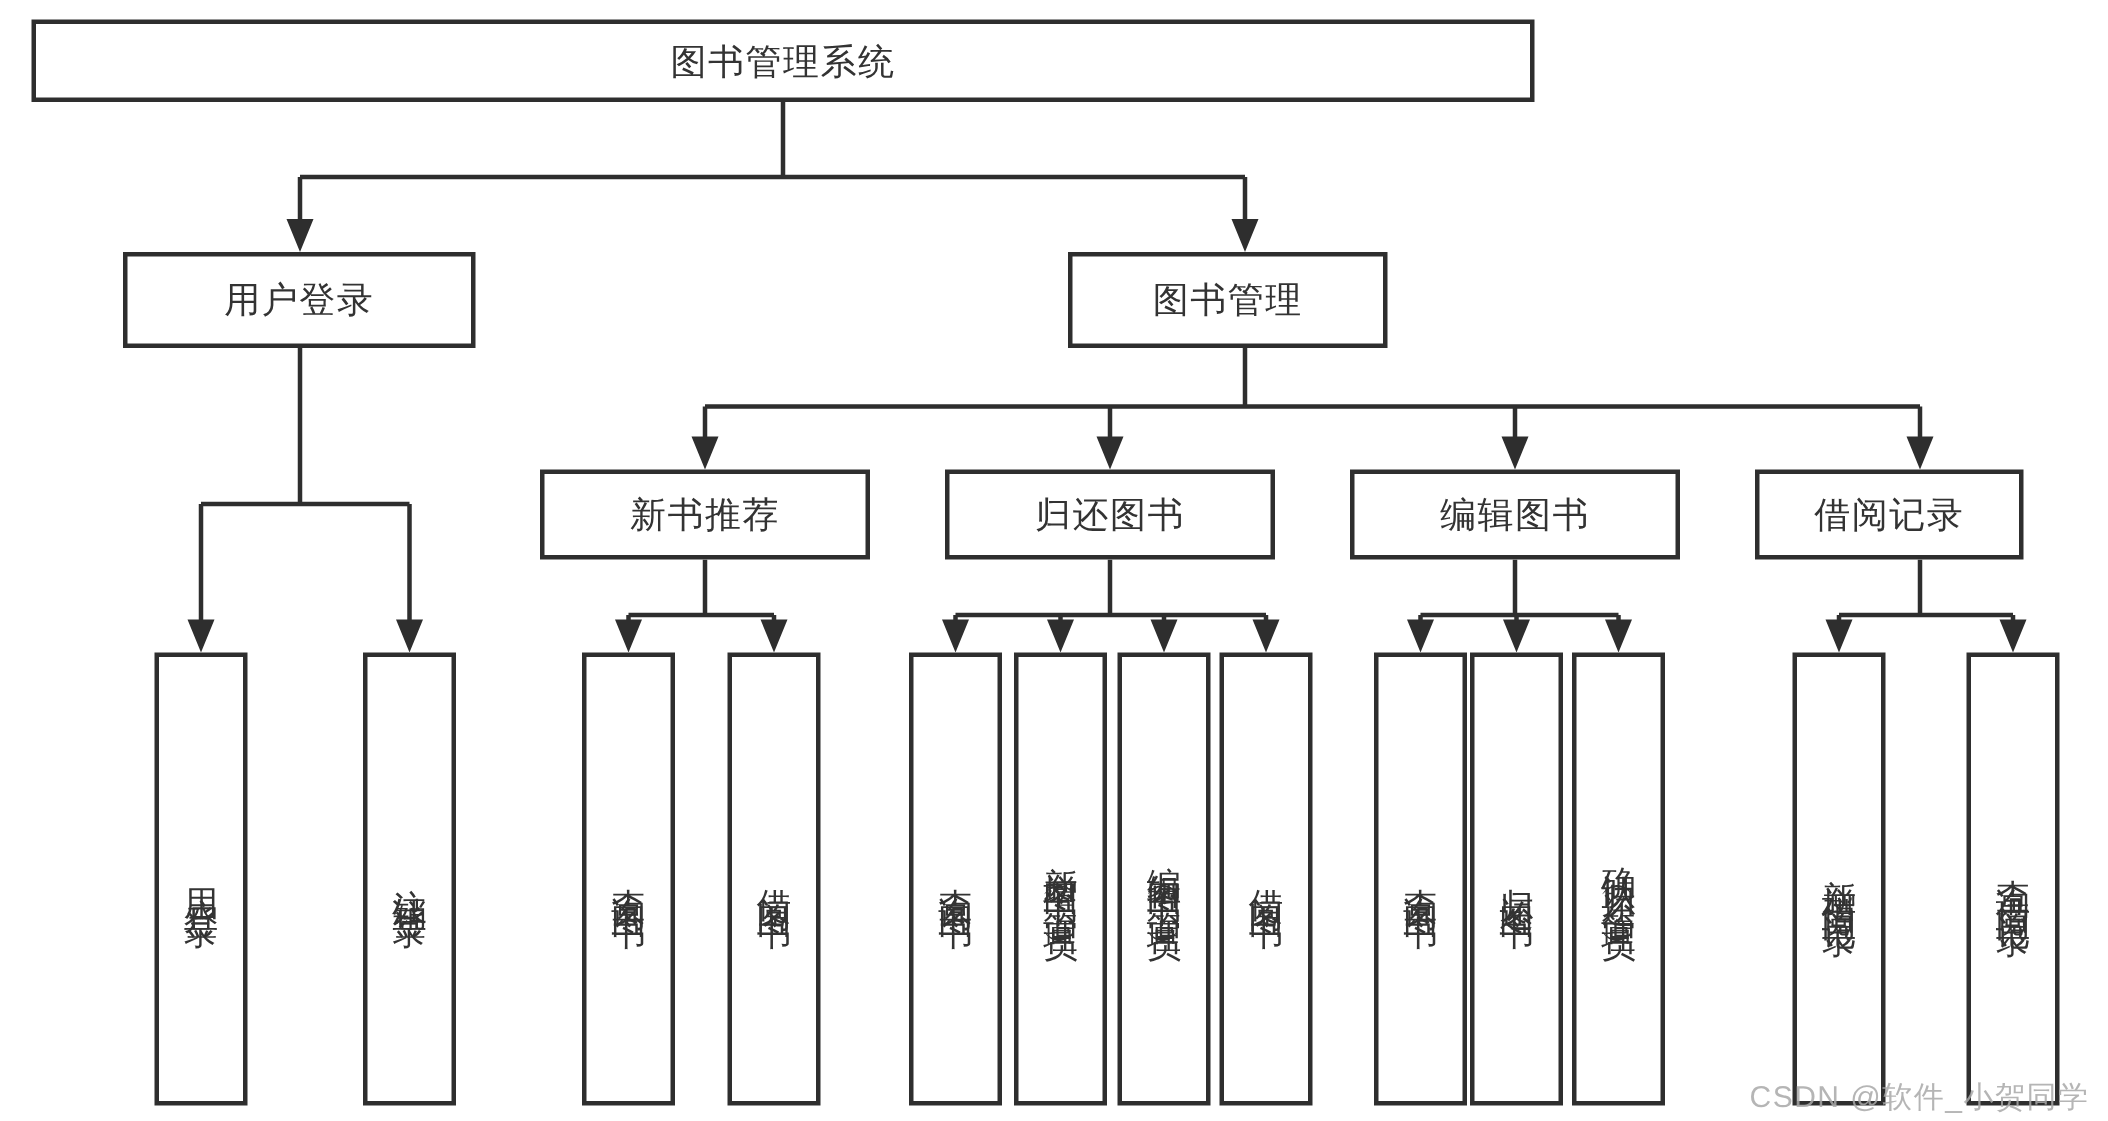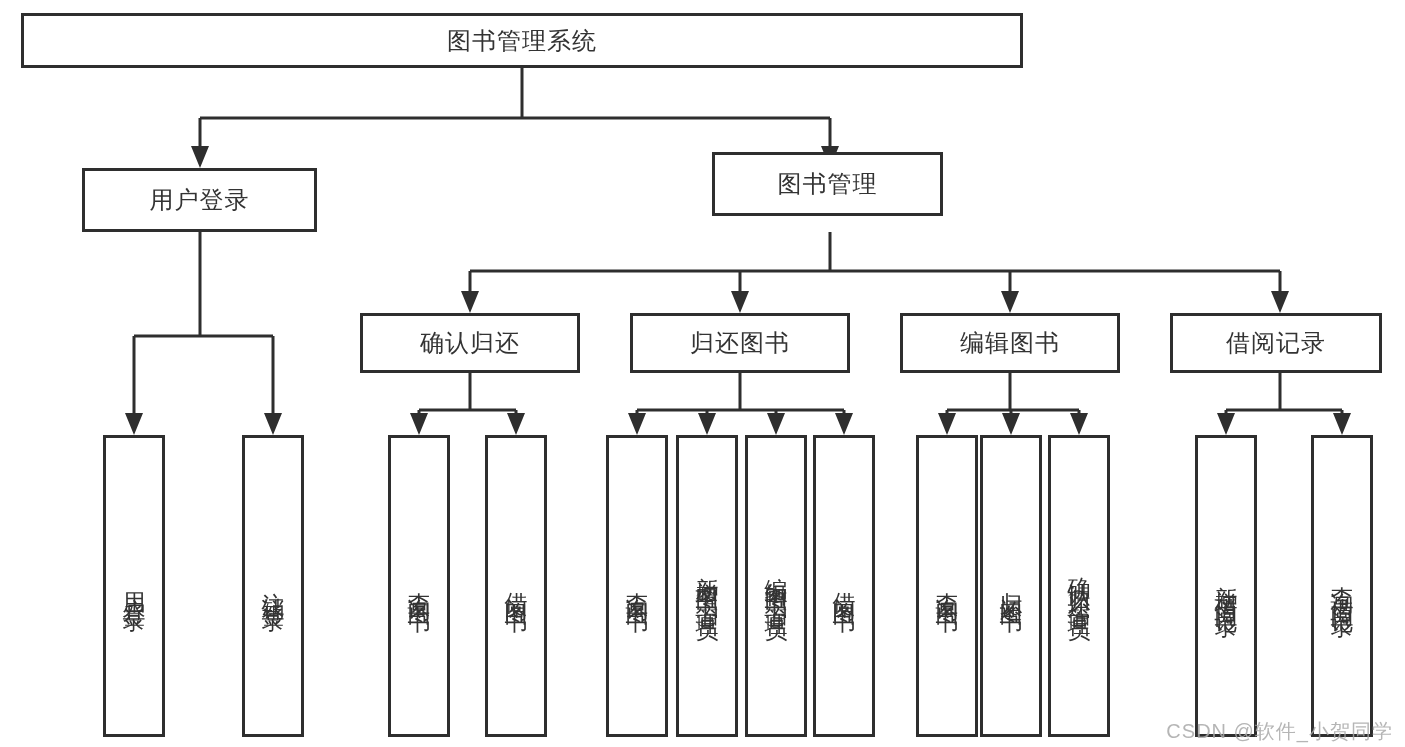--- a/index.html
+++ b/index.html
@@ -73,34 +73,34 @@
     </g>
   </svg>
 
   <div class="box hbox" style="left:21px;top:13px;width:1002px;height:55px">
     <span>图书管理系统</span>
   </div>
 
   <div class="box hbox" style="left:82px;top:168px;width:235px;height:64px">
     <span>用户登录</span>
   </div>
-  <div class="box hbox" style="left:712px;top:152px;width:231px;height:64px">
+  <div class="box hbox" style="left:712px;top:168px;width:213px;height:64px">
     <span>图书管理</span>
   </div>
 
   <div class="box hbox" style="left:360px;top:313px;width:220px;height:60px">
-    <span>确认归还</span>
+    <span>新书推荐</span>
   </div>
   <div class="box hbox" style="left:630px;top:313px;width:220px;height:60px">
     <span>归还图书</span>
   </div>
   <div class="box hbox" style="left:900px;top:313px;width:220px;height:60px">
     <span>编辑图书</span>
   </div>
-  <div class="box hbox" style="left:1170px;top:313px;width:212px;height:60px">
+  <div class="box hbox" style="left:1170px;top:313px;width:179px;height:60px">
     <span>借阅记录</span>
   </div>
 
   <div class="box vbox" style="left:103px;top:435px;width:62px;height:302px">
     <span>用户登录</span>
   </div>
   <div class="box vbox" style="left:242px;top:435px;width:62px;height:302px">
     <span>注销登录</span>
   </div>
 

